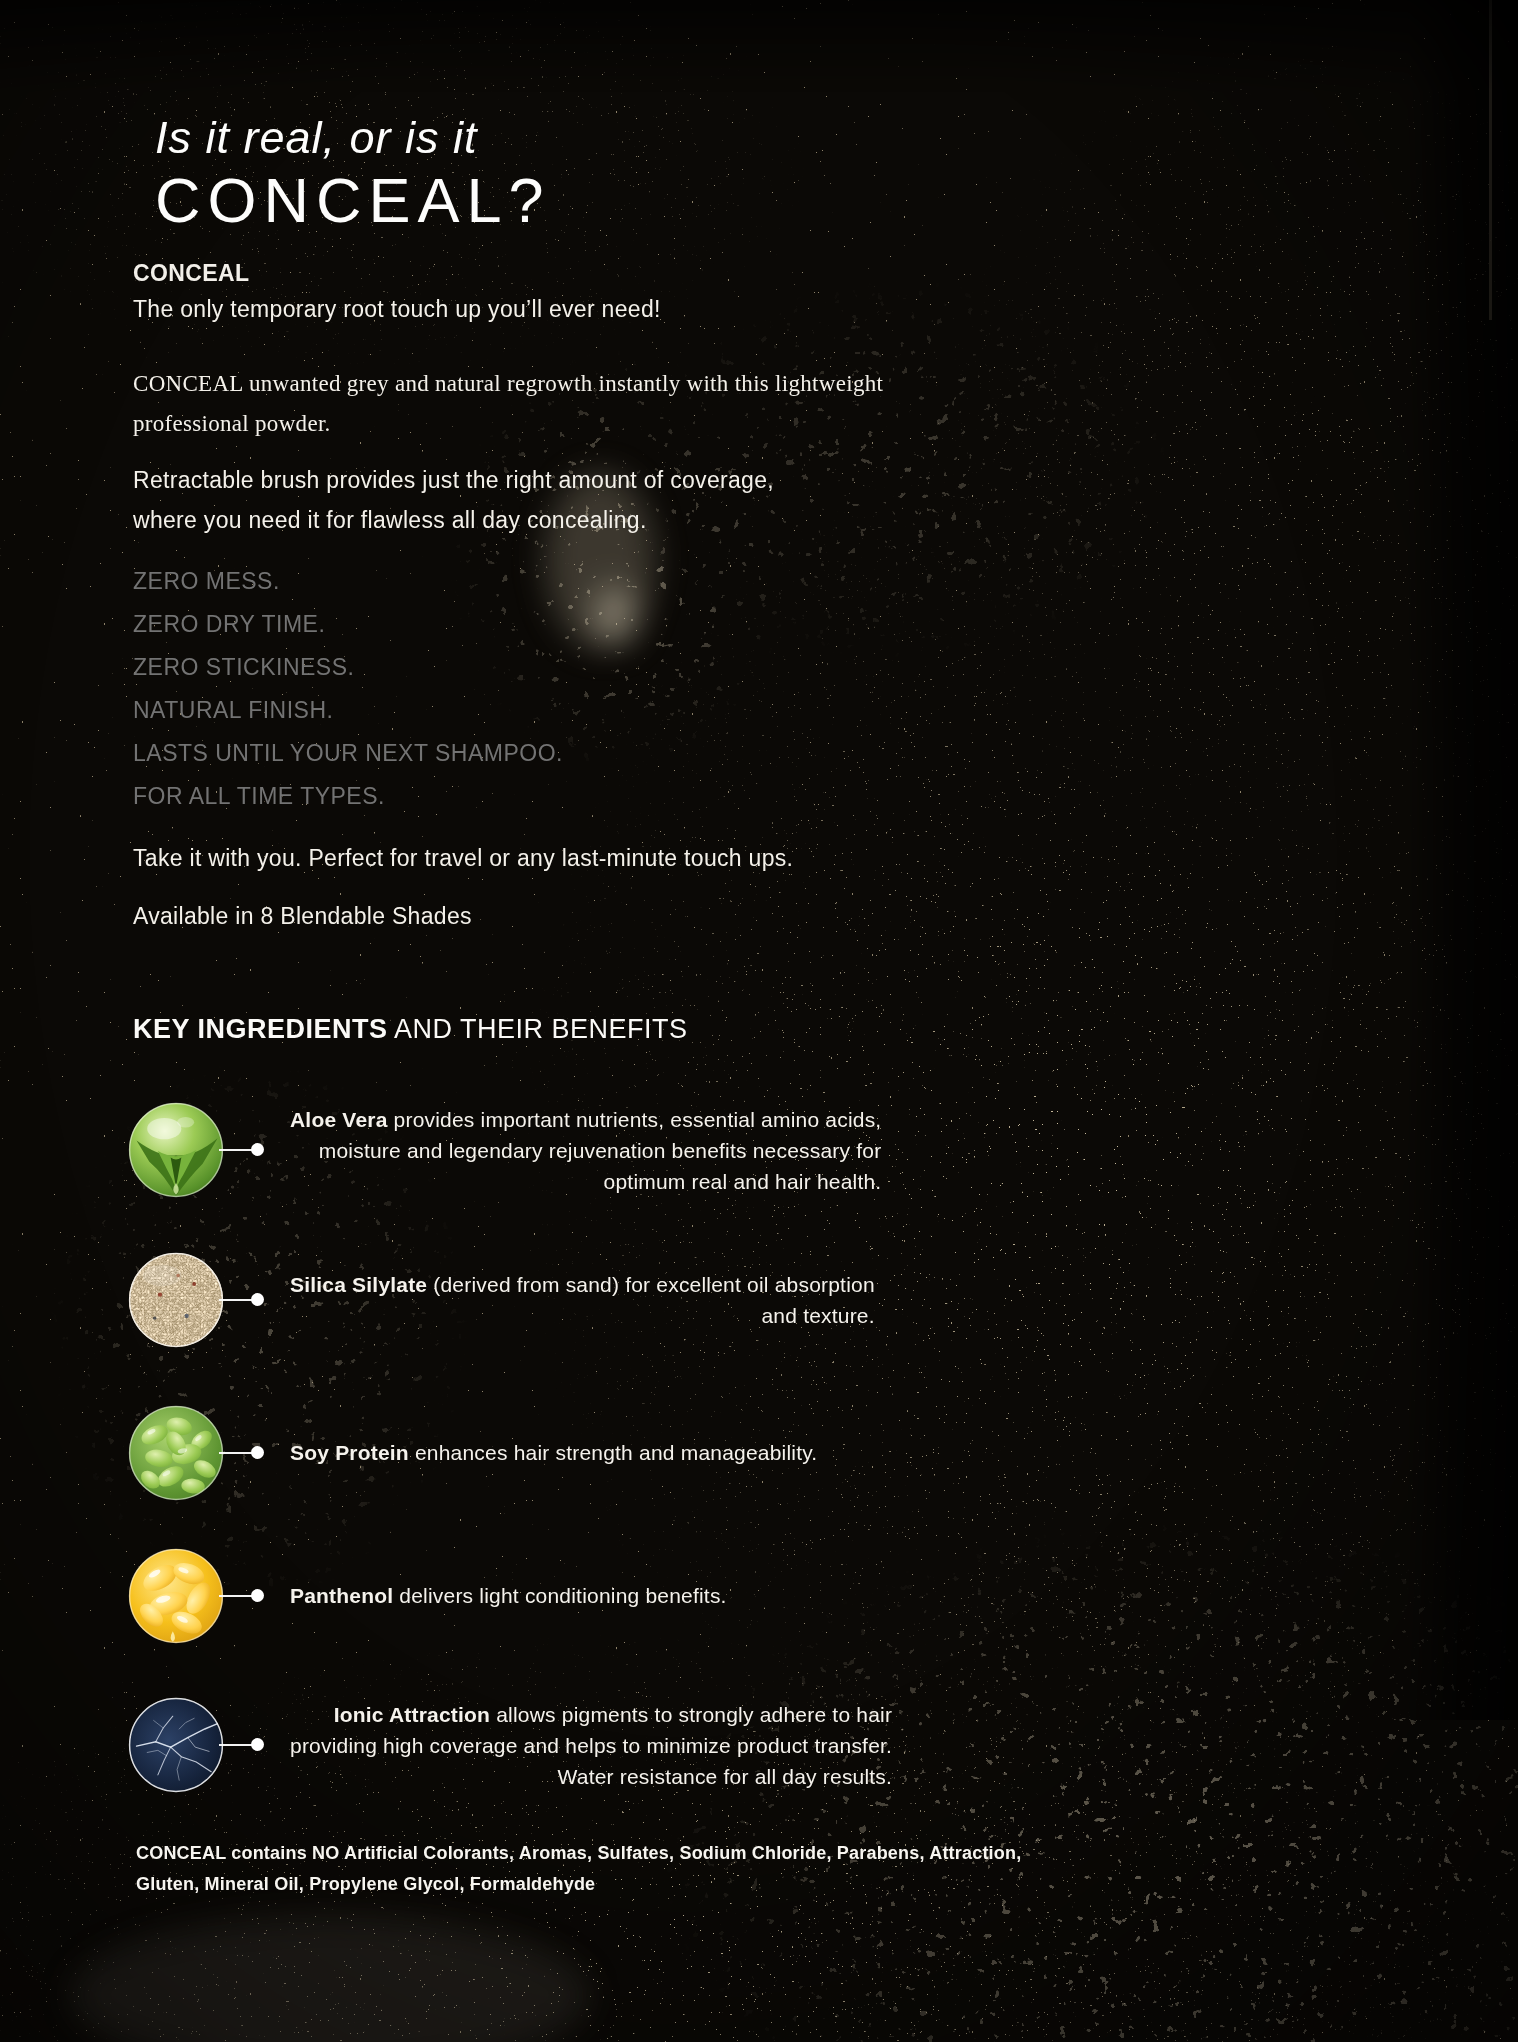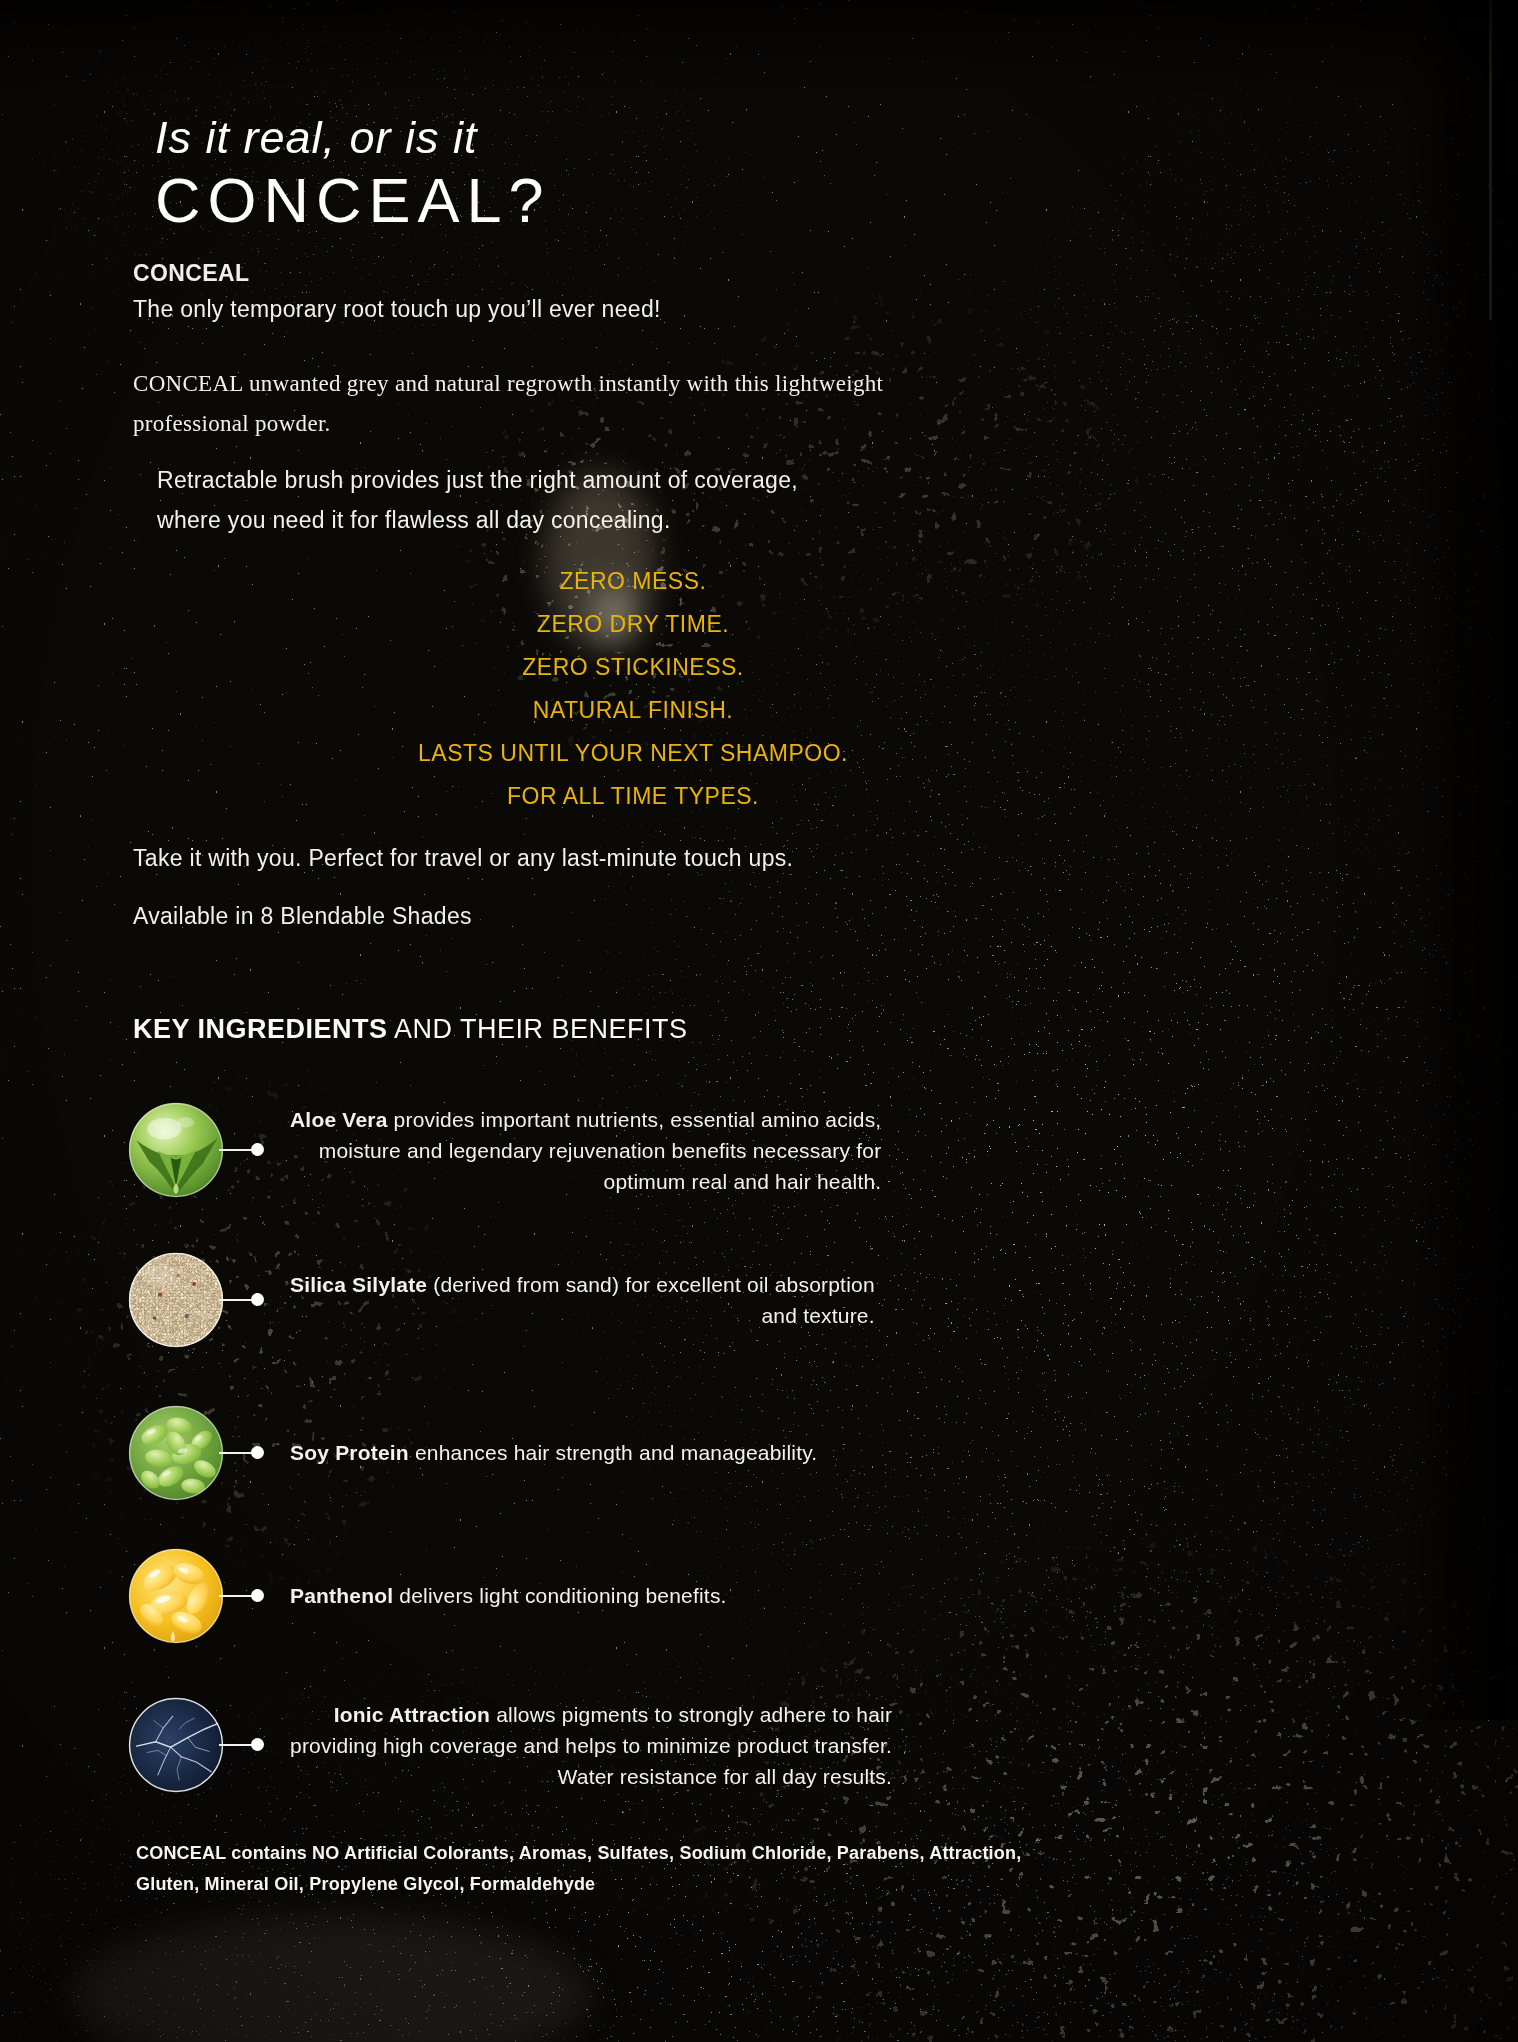--- a/index.html
+++ b/index.html
@@ -14,23 +14,23 @@
   .title{position:absolute;left:133px;top:112px;display:flex;align-items:baseline;white-space:nowrap;color:#fdfdfc;flex-direction:column;}
   .t-it{font-style:italic;font-size:45px;font-weight:400;letter-spacing:1px;}
   .t-brand{font-size:63px;font-weight:100;letter-spacing:7px;margin-left:22px;}
 
   
   .intro{position:absolute;left:133px;top:255px;width:1000px;}
   .h-bold{font-size:23px;font-weight:700;line-height:36px;letter-spacing:.4px;}
   .body-ln{font-size:23px;font-weight:400;line-height:40px;letter-spacing:.3px;white-space:nowrap;color:#f4f1ea;}
   .tagline{line-height:36px;}
   .para1{margin-top:37px;font-family:Liberation Serif, serif;}
-  .para2{margin-top:16px;margin-left:24px;}
+  .para2{margin-top:16px;}
   .features{margin-top:20px;}
-  .feat-ln{font-size:23px;line-height:43px;letter-spacing:.5px;white-space:nowrap;color:#eab308;text-align:center;}
+  .feat-ln{font-size:23px;line-height:43px;letter-spacing:.5px;white-space:nowrap;color:#737373;}
   .travel{margin-top:20px;}
   .shades{margin-top:18px;}
   .key-heading{margin-top:78px;font-size:27px;letter-spacing:.5px;white-space:nowrap;color:#fbfaf7;}
   .key-heading b{font-weight:700;}
 
   
   .ing-row{position:absolute;left:0;width:1518px;height:96px;text-align:right;}
   .ing-circle{position:absolute;left:128px;top:0;width:96px;height:96px;border-radius:50%;overflow:hidden;}
   .ing-circle svg{display:block;width:96px;height:96px;}
   .ing-line{position:absolute;left:219px;top:47px;width:34px;height:2px;background:#fff;opacity:.95;}

